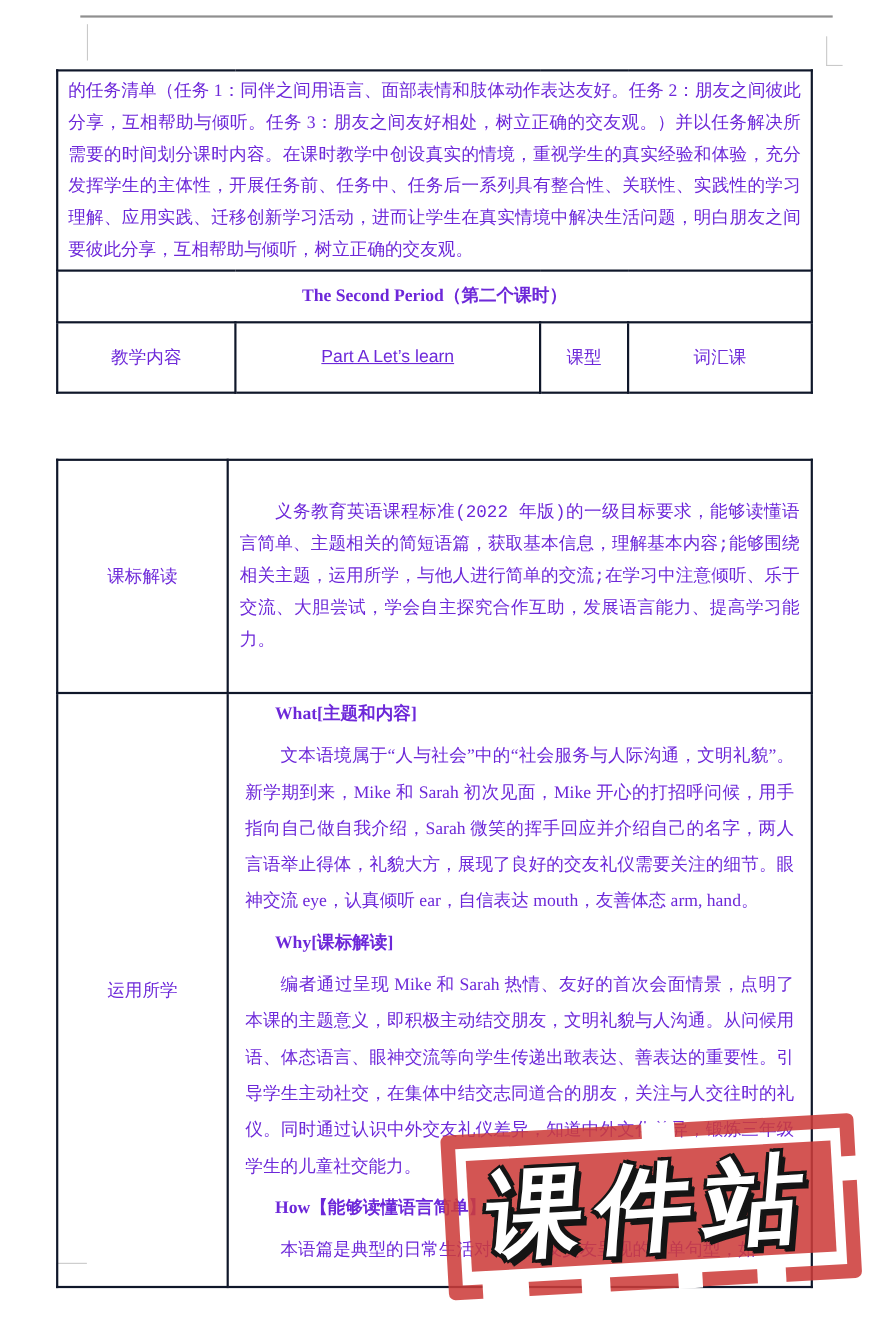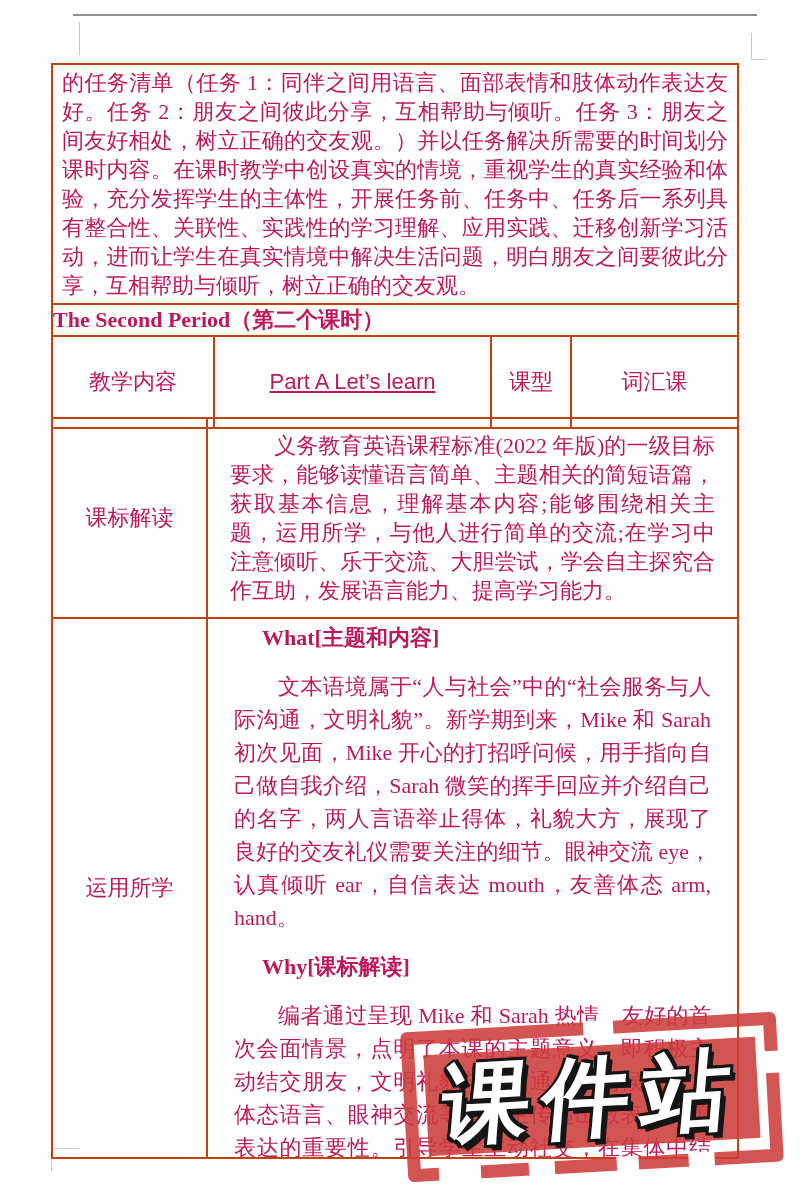--- a/index.html
+++ b/index.html
@@ -6,34 +6,34 @@
   body{
     width:800px;height:1200px;position:relative;overflow:hidden;
     background:#ffffff;color:#1a1a1a;
     font-family:"Liberation Serif","DejaVu Serif",serif;
   }
   
   .page-top-edge{position:absolute;left:73px;top:14px;width:684px;height:2px;background:#8f8f8f;}
   .mark{position:absolute;background:#c9c9c9;}
   
   .doc-table{position:absolute;border-collapse:collapse;table-layout:fixed;}
-  .doc-table td{border:2px solid #c2410c;font-size:22px;color:#be185d;box-sizing:border-box;}
+  .doc-table td{border:2px solid #0f172a;font-size:16px;color:#6d28d9;box-sizing:border-box;}
   #t1{left:51px;top:63px;width:686px;}
   #t2{left:51px;top:417px;width:686px;}
   .intro-cell{padding:3px 9px;line-height:29px;text-align:justify;text-justify:inter-ideograph;}
-  .period-cell{height:27px;font-weight:bold;font-size:18px;padding:0;}
+  .period-cell{height:27px;text-align:center;font-weight:bold;font-size:18px;padding:12px;}
   .c-center{text-align:center;vertical-align:middle;}
-  .row3 td{height:92px;}
+  .row3 td{height:64px;}
   .partA{font-family:"Liberation Sans","DejaVu Sans",sans-serif;font-size:18px;text-decoration:underline;}
   .std-cell{padding:0 10px;line-height:29px;text-align:justify;text-justify:inter-ideograph;vertical-align:middle;}
-  .std-cell .p{text-indent:2em;margin:12px;}
+  .std-cell .p{text-indent:2em;margin:0;font-family:Liberation Mono, monospace;}
   .analysis-cell{height:538px;vertical-align:top;padding:2px 10px 0 10px;overflow:hidden;}
   .analysis-inner{height:536px;overflow:hidden;line-height:33px;text-align:justify;text-justify:inter-ideograph;}
   .mh{font-weight:bold;text-indent:2em;}
-  .mp{text-indent:2em;margin:16px;}
+  .mp{text-indent:2em;margin:5px;}
   .label-cell{text-align:center;vertical-align:middle;}
   
   .stamp{
     position:absolute;left:404px;top:1022px;width:376px;height:150px;
     transform:rotate(-3.2deg);z-index:9;box-sizing:border-box;
     border:13px solid rgba(205,60,58,0.87);border-radius:6px;
   }
   .stamp-band{
     position:absolute;left:9px;right:9px;top:11px;bottom:12px;
     background:rgba(205,60,58,0.87);
@@ -82,21 +82,21 @@
 </tbody>
   </table>
 
 <table id="t2" class="doc-table">
   <colgroup>
       <col style="width:155px">
       <col style="width:531px">
     </colgroup>
   <tbody>
       <tr>
-    <td class="label-cell" style="height:150px;">课标解读</td>
+    <td class="label-cell" style="height:212px;">课标解读</td>
     <td class="std-cell">
       <div class="p">义务教育英语课程标准(2022 年版)的一级目标要求，能够读懂语言简单、主题相关的简短语篇，获取基本信息，理解基本内容;能够围绕相关主题，运用所学，与他人进行简单的交流;在学习中注意倾听、乐于交流、大胆尝试，学会自主探究合作互助，发展语言能力、提高学习能力。</div>
     </td>
   </tr>
   <tr>
     <td class="label-cell">运用所学</td>
     <td class="analysis-cell">
       <div class="analysis-inner">
         <div class="mh">What[主题和内容]</div>
         <div class="mp">文本语境属于“人与社会”中的“社会服务与人际沟通，文明礼貌”。新学期到来，Mike 和 Sarah 初次见面，Mike 开心的打招呼问候，用手指向自己做自我介绍，Sarah 微笑的挥手回应并介绍自己的名字，两人言语举止得体，礼貌大方，展现了良好的交友礼仪需要关注的细节。眼神交流 eye，认真倾听 ear，自信表达 mouth，友善体态 arm, hand。</div>

